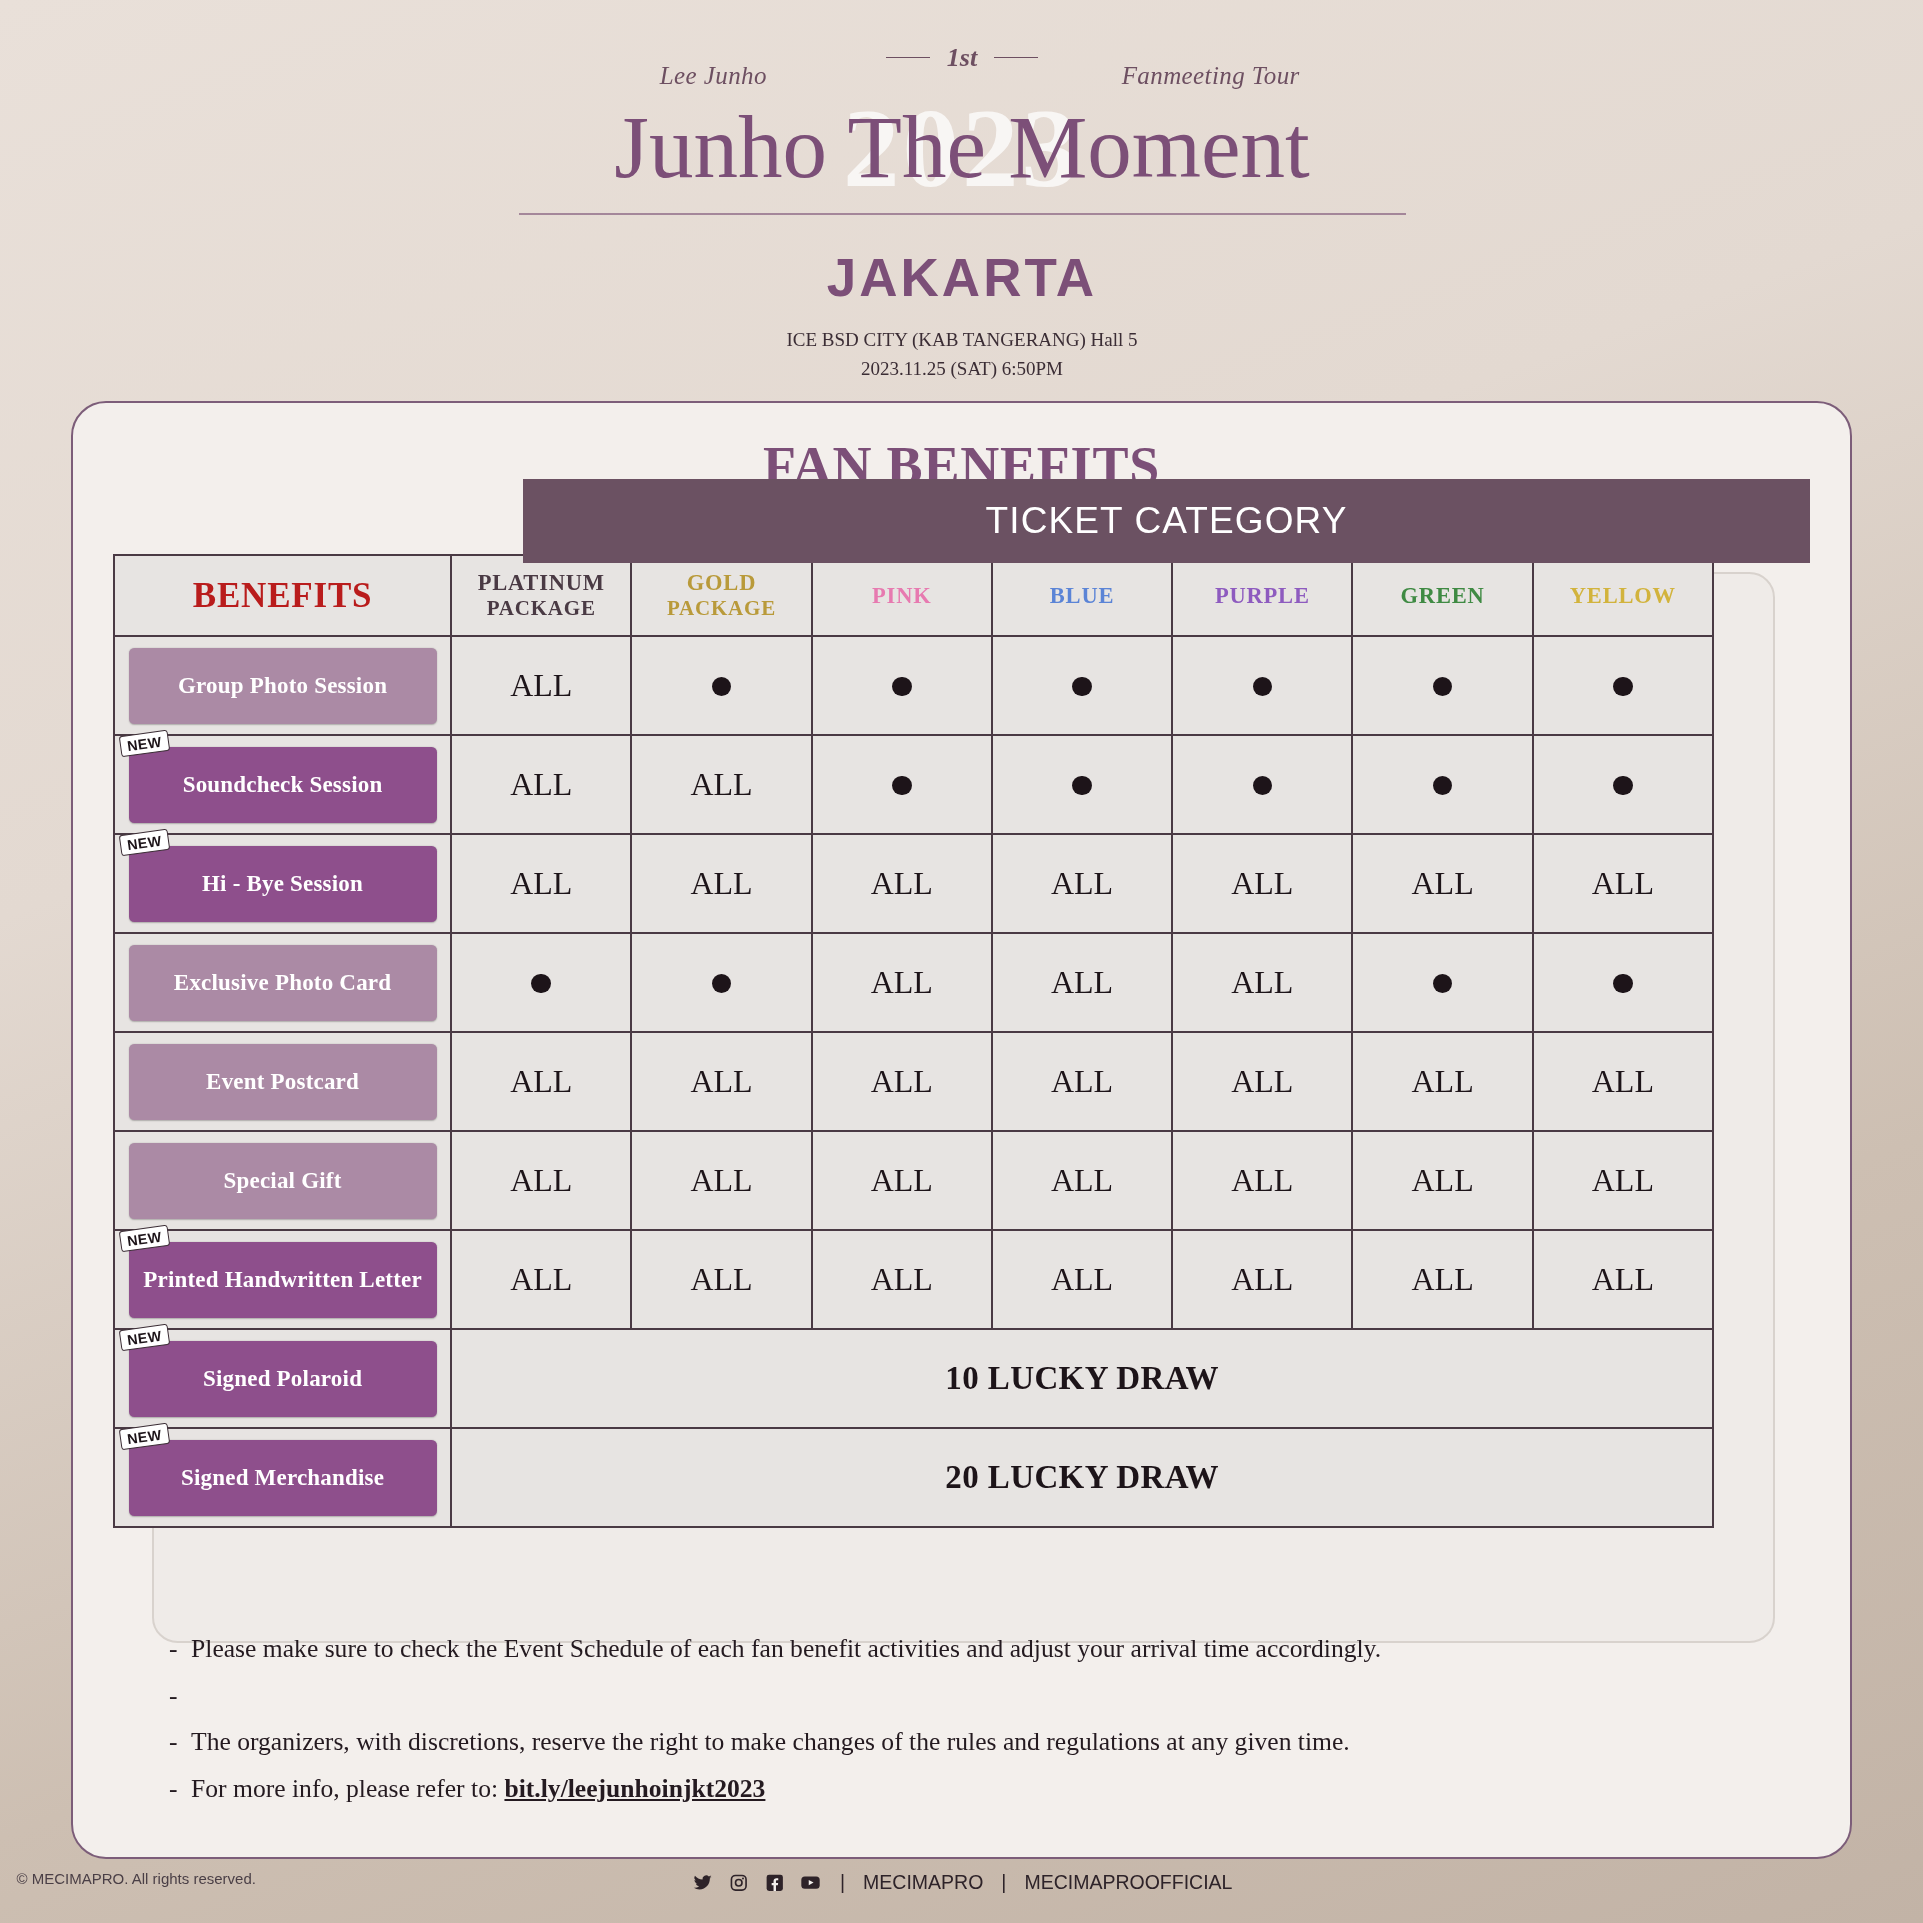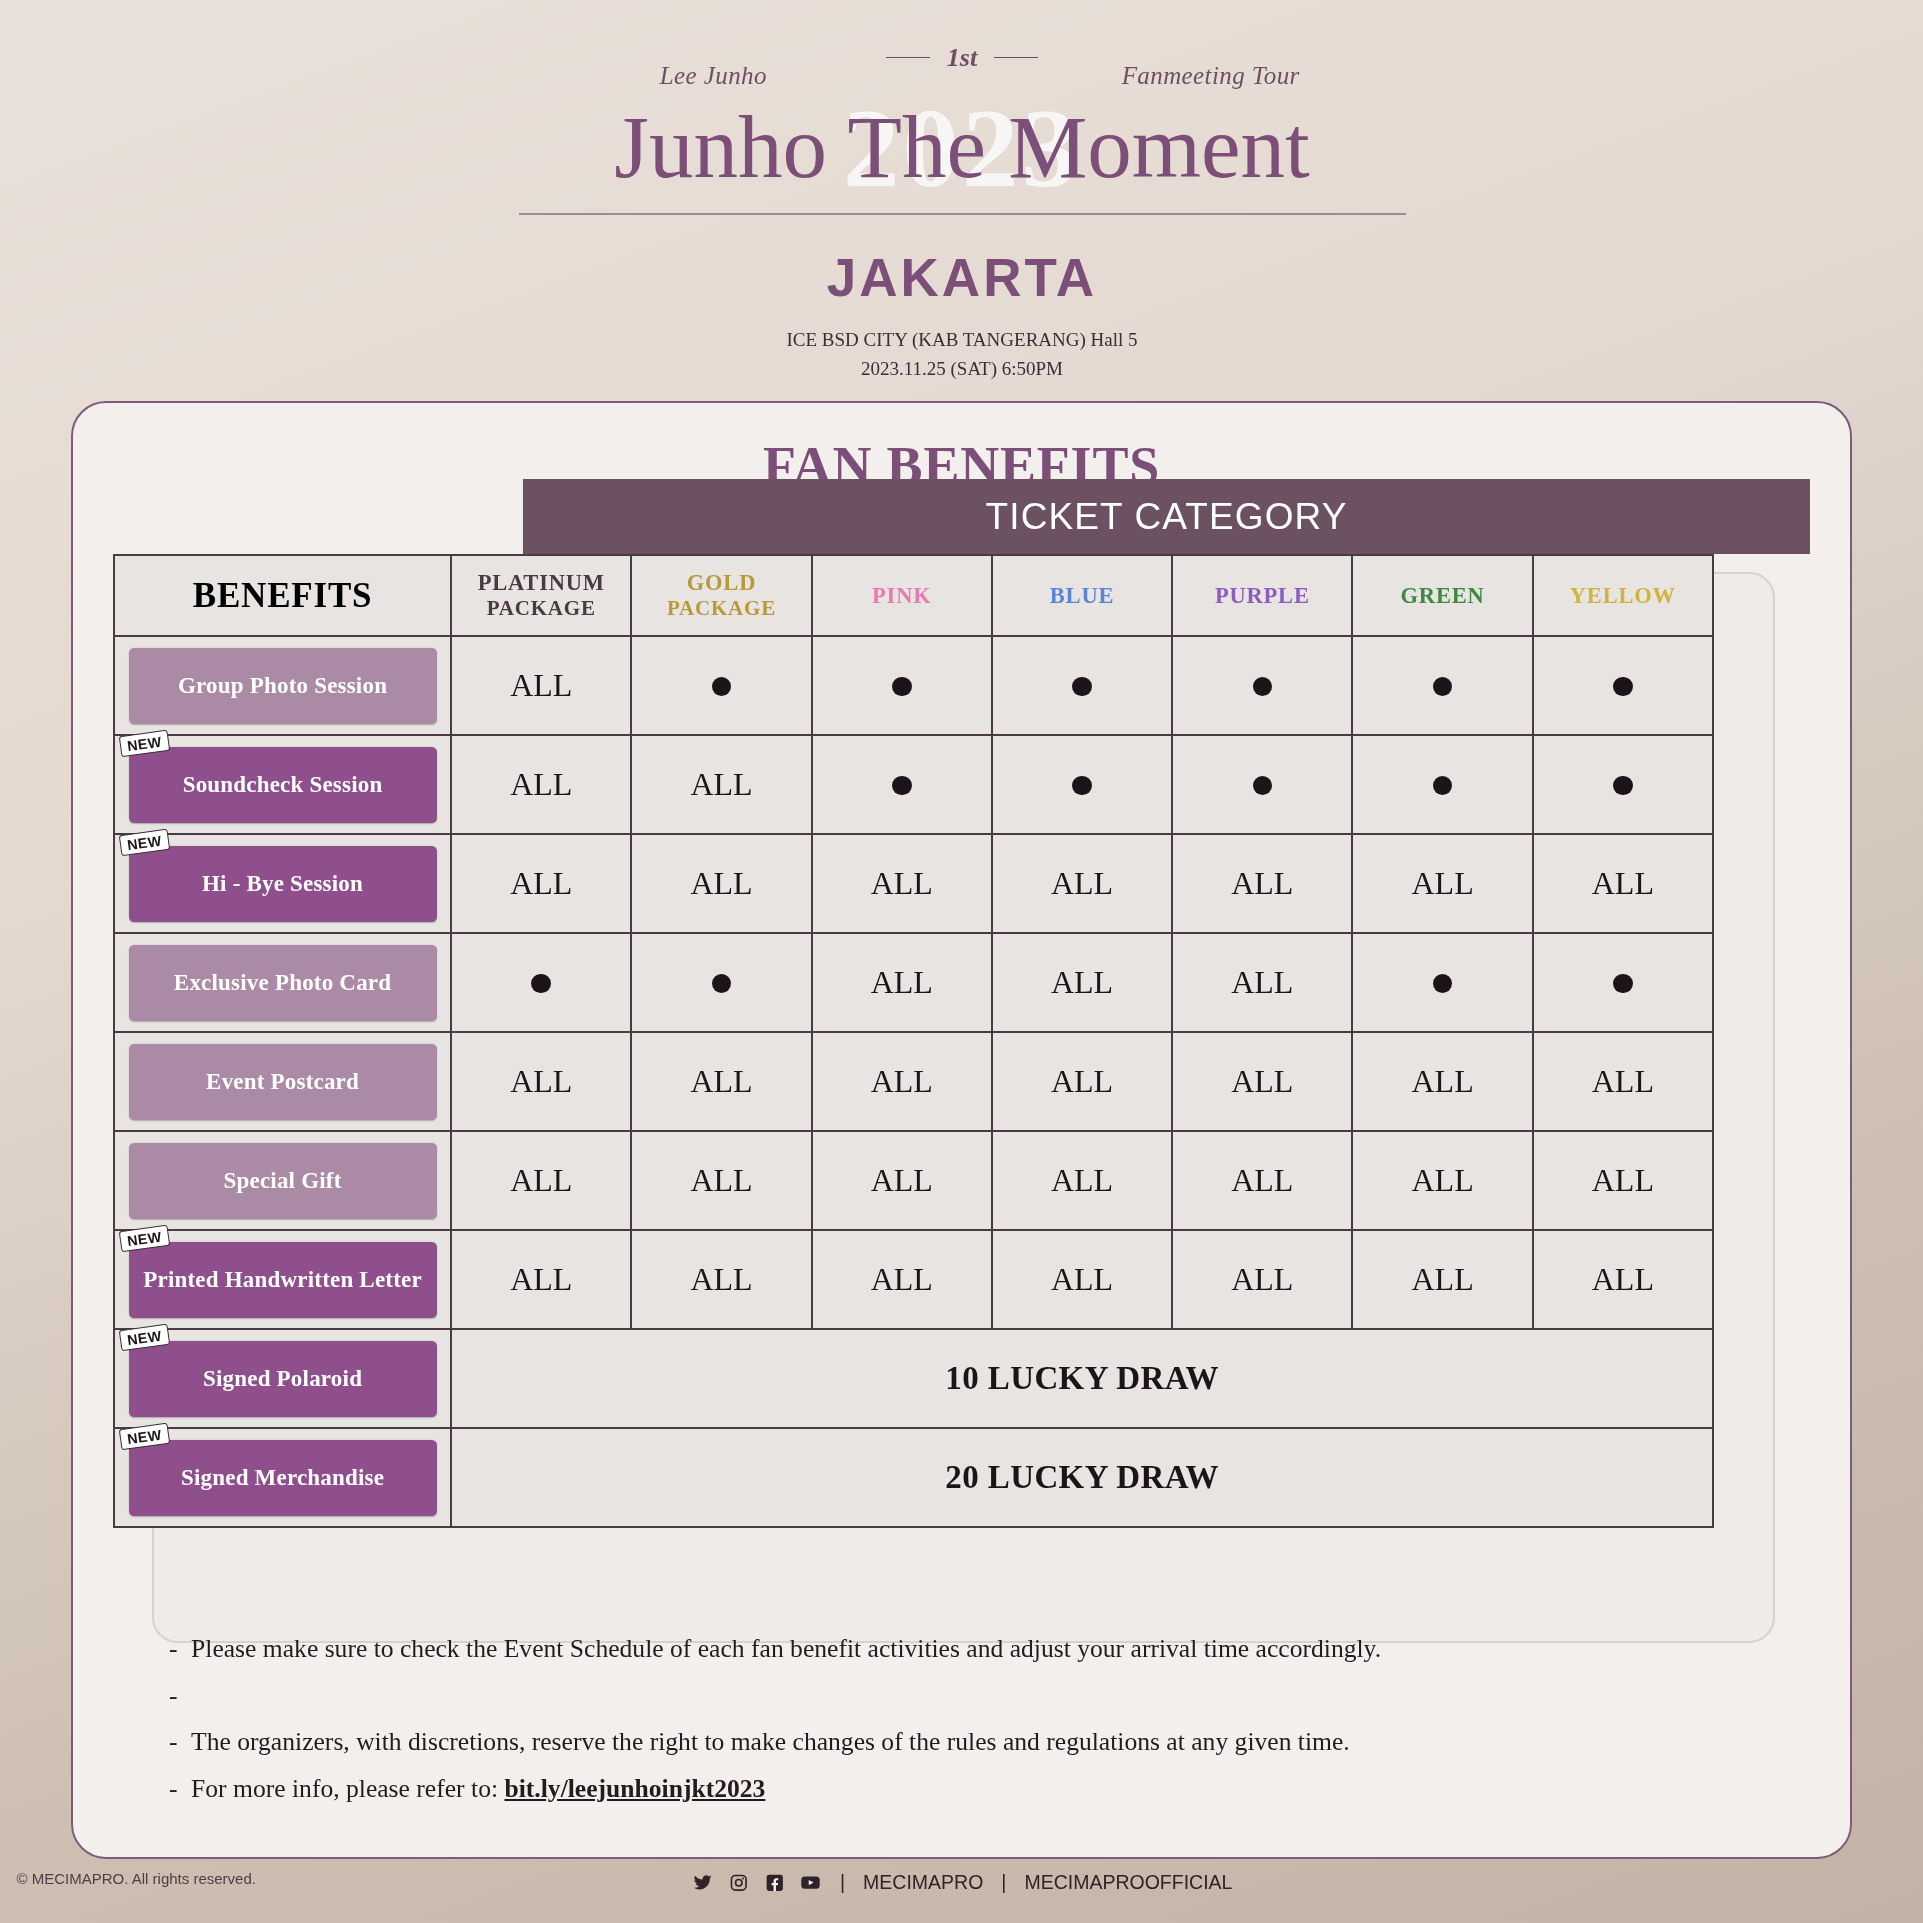--- a/index.html
+++ b/index.html
@@ -70,30 +70,30 @@
   
   .table-zone { position:absolute; left: 113px; top: 479px; width: 1695px; }
   table.benefits {
     border-collapse: collapse; width: 1601px; table-layout: fixed;
     font-family:"Liberation Serif", serif;
   }
   table.benefits col.c-ben { width: 331px; }
   table.benefits col.c-cat { width: 177px; }
 
   .ticket-category {
-    position:absolute; left: 410px; top: 0px; width: 1287px; height: 75px;
+    position:absolute; left: 410px; top: 0px; width: 1287px; height: 84px;
     background:#6b5162; color:#fff; display:flex; align-items:center; justify-content:center;
     font-family:"Liberation Sans", sans-serif; font-size: 37px; letter-spacing:1.1px;
   }
 
   table.benefits td, table.benefits th {
     border: 2.3px solid #4a3a44; background:#e7e4e2; text-align:center; vertical-align: middle;
   }
   th.benefits-head {
-    height: 81px; font-size: 35px; font-weight:700; color:#000000; letter-spacing:0.8px;
+    height: 81px; font-size: 35px; font-weight:700; color:#b91c1c; letter-spacing:0.8px;
   }
   th.cat {
     height: 81px; font-size: 22.5px; font-weight:700; letter-spacing:0.8px; line-height:1.15;
   }
   th.cat .sub { display:block; font-size: 21px; font-weight:700; }
 
   td.benefit-cell { padding: 10.5px 13.5px; background:#e7e4e2; }
   .pill {
     position:relative; display:flex; align-items:center; justify-content:center;
     height: 76px; border-radius: 5.3px; color:#fff; font-size: 23px; font-weight:700;

